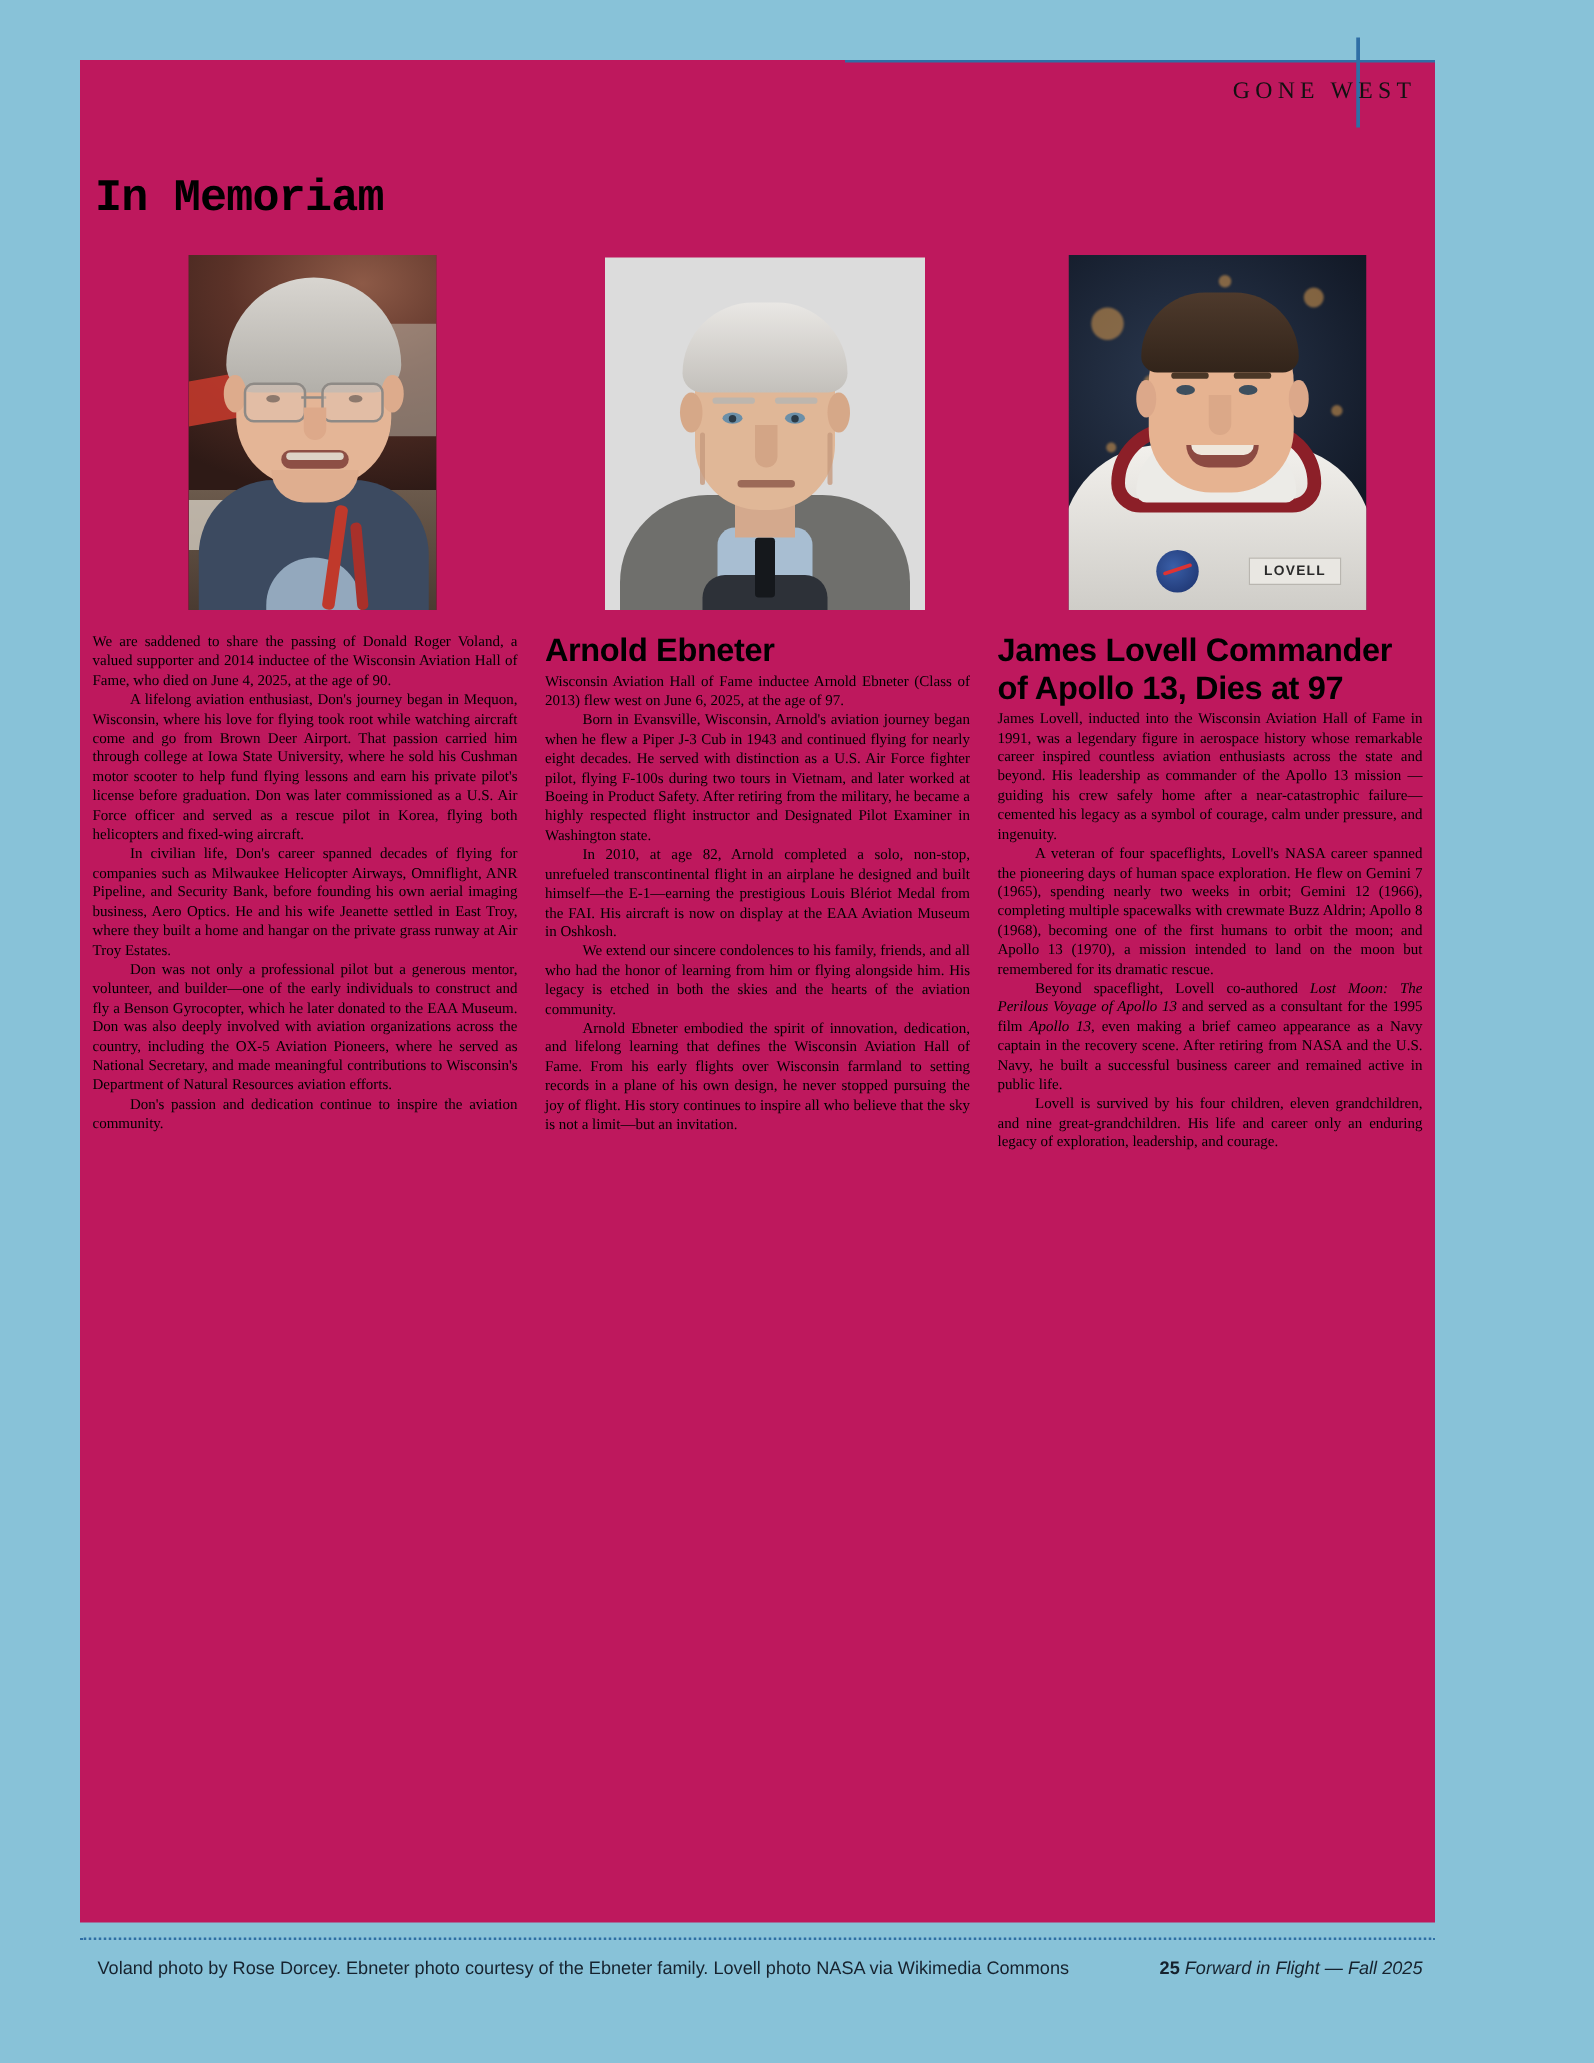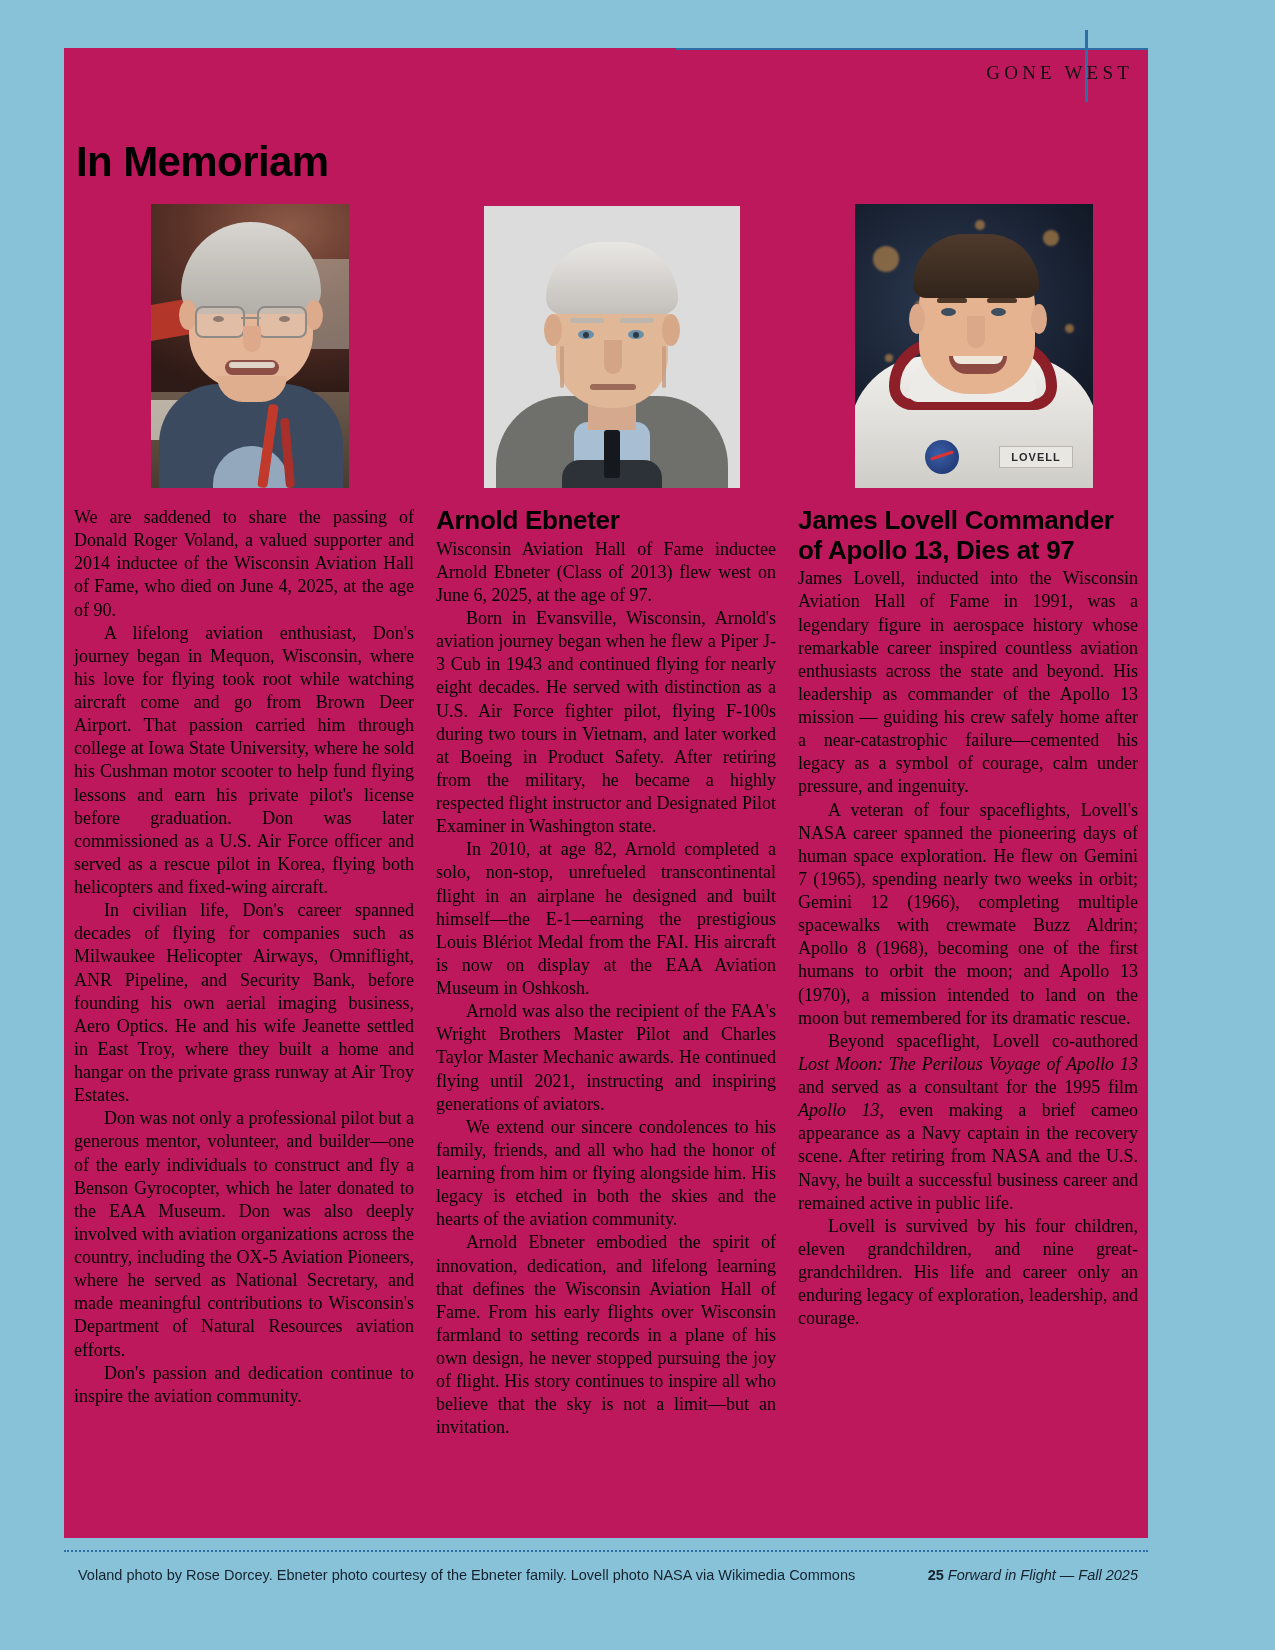--- a/index.html
+++ b/index.html
@@ -57,23 +57,23 @@
     font-size: 19px;
     letter-spacing: 4.2px;
     color: #111;
   }
 
   
   .section-title {
     position: absolute;
     left: 12px;
     top: 90px;
-    font-family: Liberation Sans, sans-serif;
+    font-family: Liberation Mono, monospace;
     font-weight: bold;
-    font-size: 42px;
+    font-size: 36px;
     letter-spacing: -0.6px;
     color: #000;
   }
 
   
   .columns {
     position: absolute;
     left: 10px;
     top: 152px;
     width: 1064px;
@@ -289,21 +289,21 @@
     font-family: "Liberation Sans", sans-serif;
     font-weight: bold;
     font-size: 26px;
     line-height: 1.14;
     color: #000;
     margin: 0 0 2px 0;
     letter-spacing: -0.3px;
   }
   .bodytext {
     font-family: "Liberation Serif", serif;
-    font-size: 18px;
+    font-size: 12px;
     line-height: 1.285;
     color: #000;
     text-align: justify;
     hyphens: auto;
     -webkit-hyphens: auto;
     margin: 0;
   }
   .bodytext p { margin: 0; text-indent: 0; }
   .bodytext p + p { text-indent: 30px; }
   .bodytext p.noindent { text-indent: 0; }
@@ -411,21 +411,20 @@
           <div class="mouth"></div>
         </div>
       </div>
 
       <h2 class="headline">Arnold Ebneter</h2>
 
       <div class="bodytext">
           <p class="noindent">Wisconsin Aviation Hall of Fame inductee Arnold Ebneter (Class of 2013) flew west on June 6, 2025, at the age of 97.</p>
           <p class="">Born in Evansville, Wisconsin, Arnold's aviation journey began when he flew a Piper J-3 Cub in 1943 and continued flying for nearly eight decades. He served with distinction as a U.S. Air Force fighter pilot, flying F-100s during two tours in Vietnam, and later worked at Boeing in Product Safety. After retiring from the military, he became a highly respected flight instructor and Designated Pilot Examiner in Washington state.</p>
           <p class="">In 2010, at age 82, Arnold completed a solo, non-stop, unrefueled transcontinental flight in an airplane he designed and built himself—the E-1—earning the prestigious Louis Blériot Medal from the FAI. His aircraft is now on display at the EAA Aviation Museum in Oshkosh.</p>
-          <p class="">Arnold was also the recipient of the FAA's Wright Brothers Master Pilot and Charles Taylor Master Mechanic awards. He continued flying until 2021, instructing and inspiring generations of aviators.</p>
           <p class="">We extend our sincere condolences to his family, friends, and all who had the honor of learning from him or flying alongside him. His legacy is etched in both the skies and the hearts of the aviation community.</p>
           <p class="">Arnold Ebneter embodied the spirit of innovation, dedication, and lifelong learning that defines the Wisconsin Aviation Hall of Fame. From his early flights over Wisconsin farmland to setting records in a plane of his own design, he never stopped pursuing the joy of flight. His story continues to inspire all who believe that the sky is not a limit—but an invitation.</p>
         </div>
     </div>
 
     <div class="col">
       <div class="photo-wrap">
         <div class="photo ph3">
           <div class="star s1"></div>
           <div class="star s2"></div>

